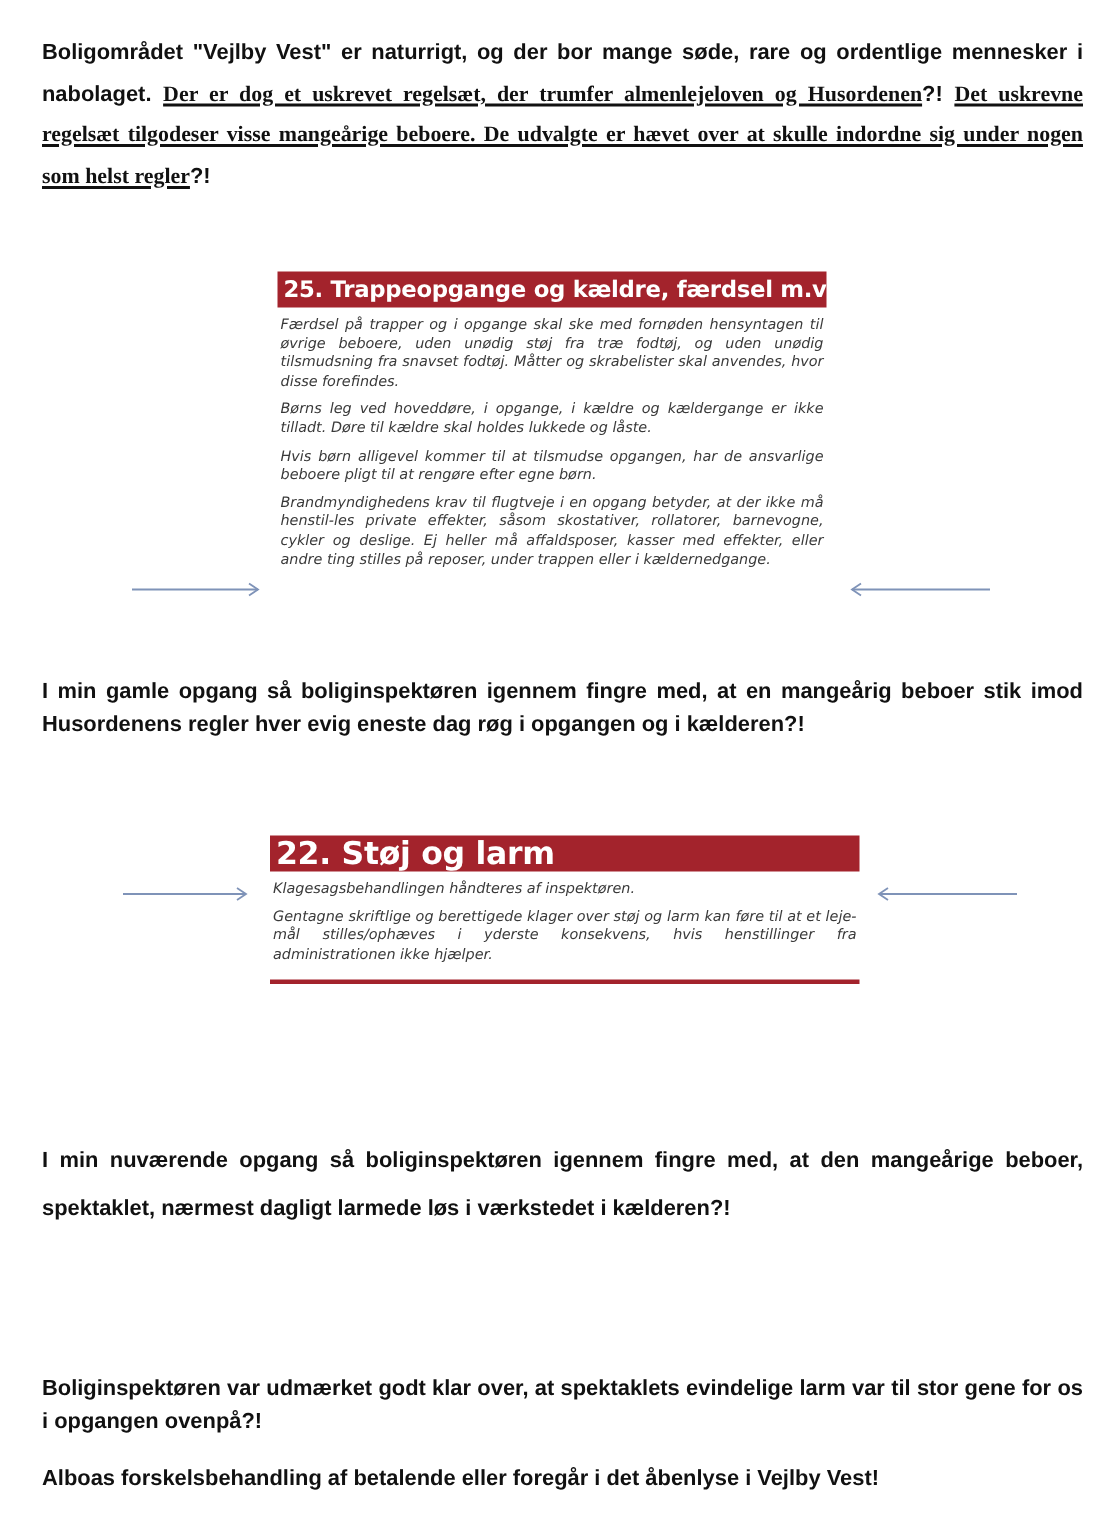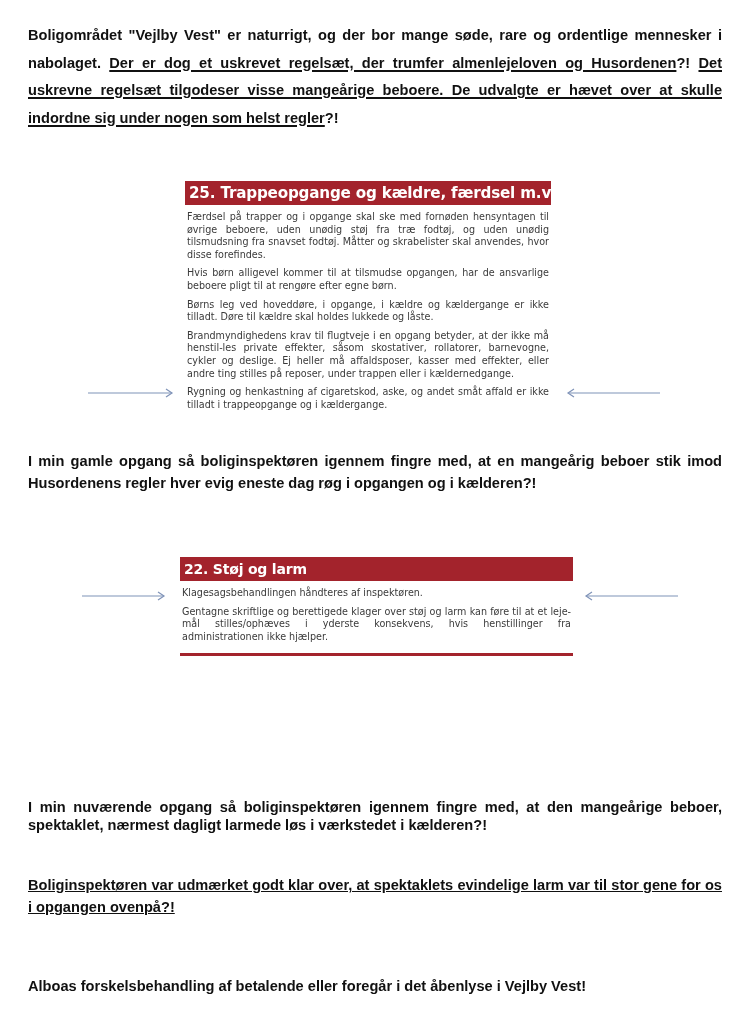--- a/index.html
+++ b/index.html
@@ -18,25 +18,25 @@
     .para {
       position: absolute;
       left: 28px;
       width: 694px;
       font-weight: bold;
       font-size: 14.6px;
       text-align: justify;
       text-align-last: left;
       letter-spacing: 0;
     }
-    .para u { text-decoration: underline; text-decoration-thickness: 1.5px; text-underline-offset: 2px; }
+    .para u { text-decoration: underline; text-decoration-thickness: 1.5px; text-underline-offset: 2px; font-family: Liberation Serif, serif; }
     #p-intro { top: 22px; line-height: 27.5px; }
     #p-old { top: 450px; line-height: 22px; }
-    #p-current { top: 798px; line-height: 18px; }
-    #p-inspector { top: 874px; line-height: 22px; text-decoration: underline; }
+    #p-current { top: 758px; line-height: 32px; }
+    #p-inspector { top: 915px; line-height: 22px; }
     #p-final { top: 975px; line-height: 22px; }
 
     .rules-box {
       position: absolute;
       font-family: "DejaVu Sans", sans-serif;
       color: #3a3a3a;
       font-size: 9.6px;
       line-height: 12.6px;
       text-align: justify;
       text-align-last: left;
@@ -49,25 +49,26 @@
       font-family: "DejaVu Sans", sans-serif;
       font-weight: bold;
       font-size: 15.2px;
       line-height: 24px;
       height: 24px;
       padding-left: 4px;
       letter-spacing: -0.2px;
       white-space: nowrap;
       overflow: hidden;
     }
-    #box-22 .box-header { font-size: 14px; }
+    #box-22 .box-header { font-size: 21px; }
     .box-body { padding: 6px 2px 0 2px; }
     .box-body p {
       margin: 0 0 6px 0;
       text-align-last: left;
+      font-style: italic;
     }
     .box-rule {
       height: 3px;
       background: #a3232c;
       margin-top: 10px;
     }
     .arrow {
       position: absolute;
       height: 10px;
     }
@@ -75,24 +76,23 @@
   </style>
 </head>
 <body>
 
 <div class="para" id="p-intro"><span>Boligområdet "Vejlby Vest" er naturrigt, og der bor mange søde, rare og ordentlige mennesker i nabolaget. </span><u>Der er dog et uskrevet regelsæt, der trumfer almenlejeloven og Husordenen</u><span>?! </span><u>Det uskrevne regelsæt tilgodeser visse mangeårige beboere. De udvalgte er hævet over at skulle indordne sig under nogen som helst regler</u><span>?!</span></div>
 
 <div class="rules-box" id="box-25">
   <div class="box-header">25. Trappeopgange og kældre, færdsel m.v.</div>
   <div class="box-body">
     <p>Færdsel på trapper og i opgange skal ske med fornøden hensyntagen til øvrige beboere, uden unødig støj fra træ fodtøj, og uden unødig tilsmudsning fra snavset fodtøj. Måtter og skrabelister skal anvendes, hvor disse forefindes.</p>
+    <p>Børns leg ved hoveddøre, i opgange, i kældre og kældergange er ikke tilladt. Døre til kældre skal holdes lukkede og låste.</p>
     <p>Hvis børn alligevel kommer til at tilsmudse opgangen, har de ansvarlige beboere pligt til at rengøre efter egne børn.</p>
-    <p>Børns leg ved hoveddøre, i opgange, i kældre og kældergange er ikke tilladt. Døre til kældre skal holdes lukkede og låste.</p>
     <p>Brandmyndighedens krav til flugtveje i en opgang betyder, at der ikke må henstil-les private effekter, såsom skostativer, rollatorer, barnevogne, cykler og deslige. Ej heller må affaldsposer, kasser med effekter, eller andre ting stilles på reposer, under trappen eller i kældernedgange.</p>
-    <p>Rygning og henkastning af cigaretskod, aske, og andet småt affald er ikke tilladt i trappeopgange og i kældergange.</p>
   </div>
 </div>
 
 <div class="arrow" style="left:88px; top:388px; width:86px;">
   <svg width="86" height="10" viewBox="0 0 86 10">
       <line x1="0" y1="5" x2="84" y2="5" stroke="#7f93b8" stroke-width="1.2"></line>
       <polyline points="78,1 84,5 78,9" fill="none" stroke="#7f93b8" stroke-width="1.2"></polyline>
     </svg>
 </div>
 <div class="arrow" style="left:566px; top:388px; width:94px;">

